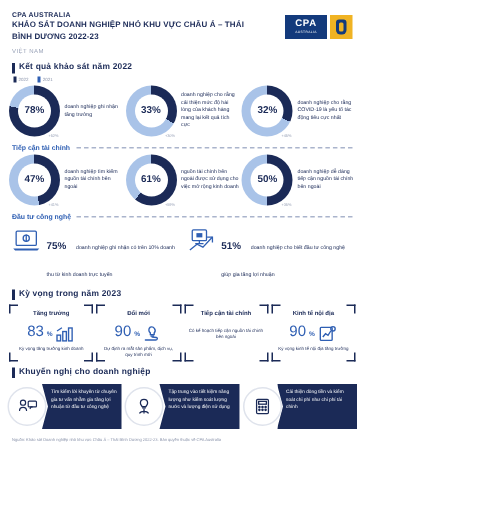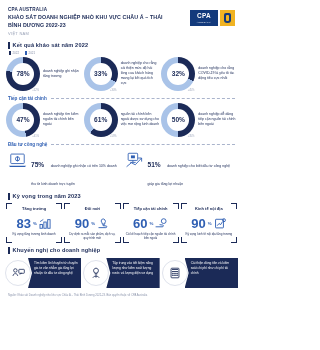--- a/index.html
+++ b/index.html
@@ -68,21 +68,21 @@
   .exp-card{flex:1;position:relative;padding:3px 2px 3px 2px;text-align:center;}
   .exp-card:before,.exp-card:after{content:"";position:absolute;width:5px;height:5px;}
   .exp-card:before{left:0;top:0;border-left:.8px solid #1b2a57;border-top:.8px solid #1b2a57;}
   .exp-card:after{right:0;top:0;border-right:.8px solid #1b2a57;border-top:.8px solid #1b2a57;}
   .exp-corners{position:absolute;left:0;right:0;bottom:0;height:5px;}
   .exp-corners:before,.exp-corners:after{content:"";position:absolute;width:5px;height:5px;bottom:0;}
   .exp-corners:before{left:0;border-left:.8px solid #1b2a57;border-bottom:.8px solid #1b2a57;}
   .exp-corners:after{right:0;border-right:.8px solid #1b2a57;border-bottom:.8px solid #1b2a57;}
   .exp-head{font-size:4px;font-weight:bold;color:#1b2a57;line-height:1.3;min-height:10px;}
   .exp-mid{display:flex;align-items:center;justify-content:center;gap:2px;margin-top:1px;}
-  .exp-pct{font-size:13px;font-weight:bold;color:#2f5fb3;line-height:1;}
+  .exp-pct{font-size:10px;font-weight:normal;color:#2f5fb3;line-height:1;}
   .exp-unit{font-size:4.4px;font-weight:bold;color:#2f5fb3;}
   .exp-icon{width:13px;height:11px;color:#2f5fb3;}
   .exp-desc{font-size:3px;line-height:1.4;color:#1b2a57;margin-top:2px;padding:0 1px;}
 
   
   .rec-row{display:flex;padding:4px 5px 0 5px;gap:2px;align-items:stretch;}
   .rec-cell{flex:1;display:flex;align-items:stretch;gap:0;}
   .rec-circle{width:24px;height:24px;border-radius:50%;background:#fff;border:.8px solid #dfe3ec;
               display:flex;align-items:center;justify-content:center;flex:none;align-self:center;
               color:#1b2a57;z-index:2;margin-right:-3px;}
@@ -279,30 +279,20 @@
             <path d="M2 10.5h7.5c1.2 0 1.8-1.4.4-1.8l-3-.3" stroke-linecap="round"></path>
           </svg>
         </span>
       </div>
       <div class="exp-desc">Dự định ra mắt sản phẩm, dịch vụ, quy trình mới</div>
       <div class="exp-corners"></div>
     </div>
 
     <div class="exp-card">
       <div class="exp-head">Tiếp cận tài chính</div>
-      <div class="exp-mid">
-        <span class="exp-pct">60</span>
-        <span class="exp-unit">%</span>
-        <span class="exp-icon">
-          <svg viewBox="0 0 14 12" width="13" height="11" fill="none" stroke="#2f5fb3" stroke-width="1">
-            <circle cx="9.4" cy="3.4" r="2.6"></circle>
-            <path d="M1 9.6h6.8c1.3 0 2-1.5.5-1.9l-3-.4" stroke-linecap="round"></path>
-          </svg>
-        </span>
-      </div>
       <div class="exp-desc">Có kế hoạch tiếp cận nguồn tài chính bên ngoài</div>
       <div class="exp-corners"></div>
     </div>
 
     <div class="exp-card">
       <div class="exp-head">Kinh tế nội địa</div>
       <div class="exp-mid">
         <span class="exp-pct">90</span>
         <span class="exp-unit">%</span>
         <span class="exp-icon">

